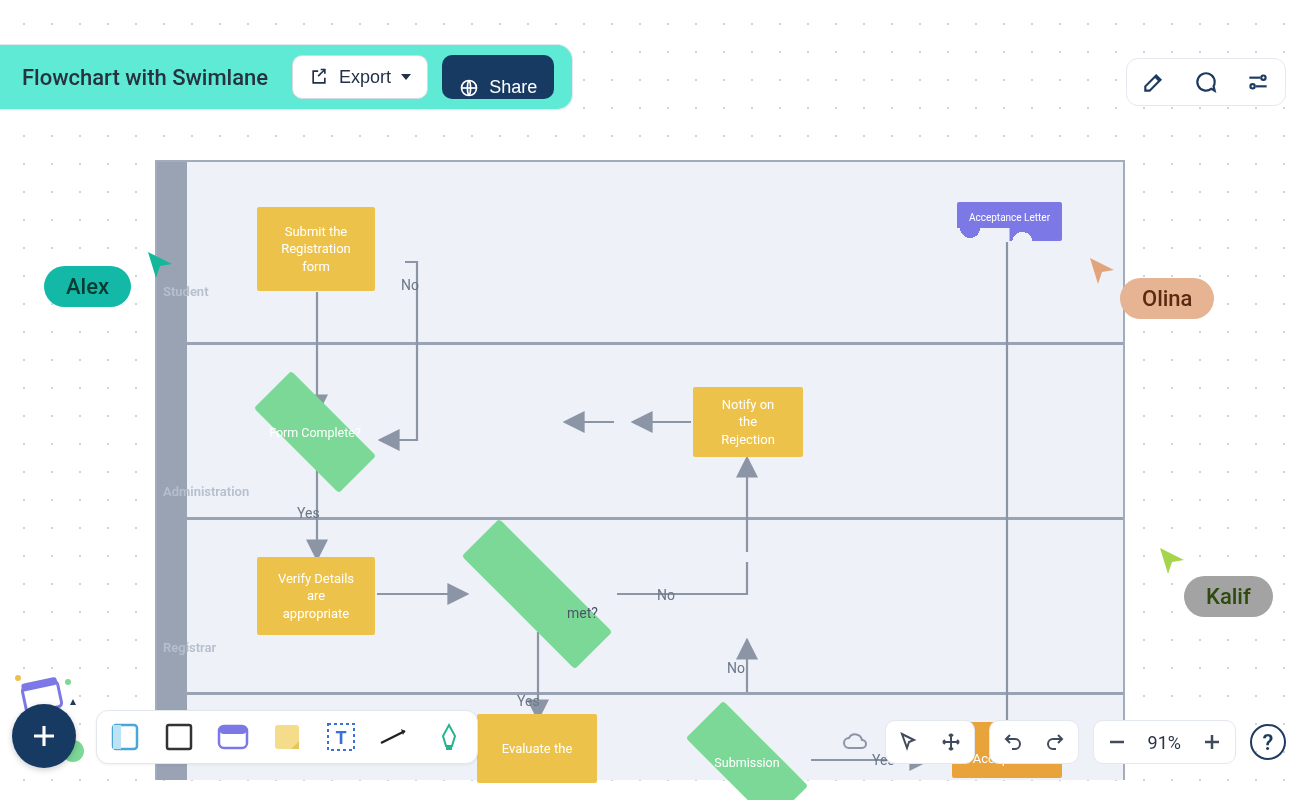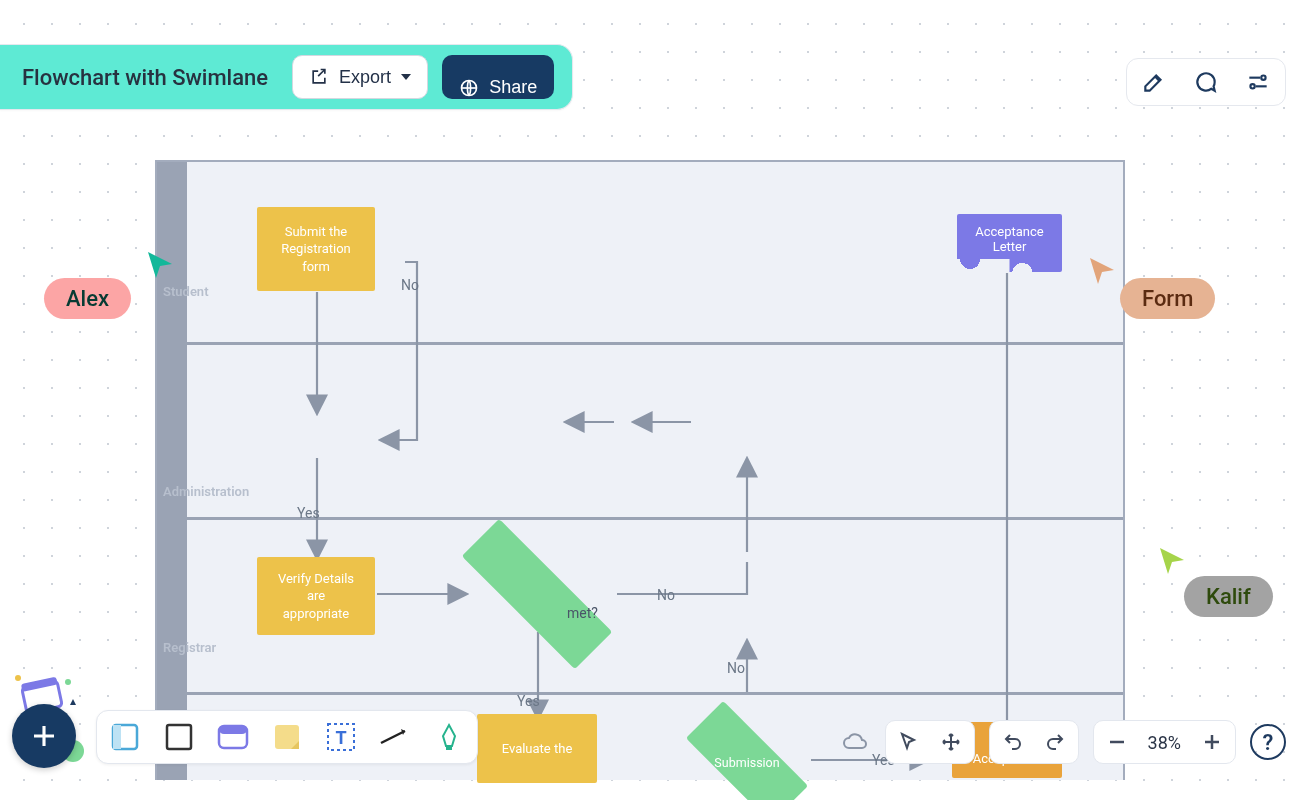--- a/index.html
+++ b/index.html
@@ -71,23 +71,22 @@
 }
 .node-diamond .dshape {
   position: absolute; width: 120px; height: 80px; background: #7cd896;
   transform: rotate(45deg) scaleY(0.66); border-radius: 4px;
 }
 .node-diamond .dtext {
   position: relative; color: #fff; font-size: 12.5px; text-align: center; width: 100px;
 }
 .node-doc {
   position: absolute; background: #7c79e6; color: #fff;
-  font-size: 13px; text-align: center; padding: 10px 8px 18px 8px;
+  font-size: 10px; text-align: center; padding: 10px 8px 18px 8px;
   border-radius: 2px;
-  margin-top: 12px;
 }
 .node-doc::after {
   content: ""; position: absolute; left: 0; right: 0; bottom: -1px; height: 14px;
   background: radial-gradient(circle at 25% 0%, transparent 10px, #eef1f7 10px) 0 0/50% 100% no-repeat,
               radial-gradient(circle at 75% 100%, #eef1f7 10px, transparent 10px) 50% 0/50% 100% no-repeat;
 }
 .edge-label {
   position: absolute; font-size: 14px; color: #6b7787;
 }
 svg.arrows { position: absolute; inset: 0; overflow: visible; }
@@ -213,20 +212,27 @@
     <path d="M654 598 H 770" stroke="#8b95a6" stroke-width="2.2" fill="none" marker-end="url(#ah)"></path>
   </svg>
 
   <div class="node-rect" style="left:100px; top:45px; width:118px; height:84px">
     <span>Submit the Registration form</span>
   </div>
   <div class="node-doc" style="left:800px; top:40px; width:105px">
     <span>Acceptance Letter</span>
   </div>
 
+  <div class="node-diamond" style="left:98px; top:230px">
+    <div class="dshape"></div>
+    <div class="dtext">Form Complete?</div>
+  </div>
+  <div class="node-rect" style="left:536px; top:225px; width:110px; height:70px">
+    <span>Notify on the Rejection</span>
+  </div>
 
   <div class="node-rect" style="left:100px; top:395px; width:118px; height:78px">
     <span>Verify Details are appropriate</span>
   </div>
   <div class="node-diamond" style="left:290px; top:392px; width:180px; height:80px">
     <div class="dshape" style="width:160px"></div>
   </div>
   <span class="edge-label" style="left:410px; top:443px; color:#4a5568">met?</span>
 
   <div class="node-rect" style="left:320px; top:552px; width:120px; height:69px">
@@ -244,29 +250,29 @@
   <span class="edge-label" style="left:140px; top:343px">Yes</span>
   <span class="edge-label" style="left:500px; top:425px">No</span>
   <span class="edge-label" style="left:360px; top:531px">Yes</span>
   <span class="edge-label" style="left:570px; top:498px">No</span>
   <span class="edge-label" style="left:715px; top:590px">Yes</span>
 </div>
 
 <svg class="cursor-arrow" style="left:144px; top:248px" width="34" height="34">
     <path d="M4 4 L28 16 L16 18 L12 30 Z" fill="#13b89a"></path>
   </svg>
-<div class="cursor-pill" style="left:44px; top:278px; background:#fca5a5; color:#063b33">
+<div class="cursor-pill" style="left:44px; top:266px; background:#14b8a6; color:#063b33">
   <span>Alex</span>
 </div>
 
 <svg class="cursor-arrow" style="left:1086px; top:254px" width="34" height="34">
     <path d="M4 4 L28 16 L16 18 L12 30 Z" fill="#e2a47a"></path>
   </svg>
 <div class="cursor-pill" style="left:1120px; top:278px; background:#e6b393; color:#5b2b11">
-  <span>Form</span>
+  <span>Olina</span>
 </div>
 
 <svg class="cursor-arrow" style="left:1156px; top:544px" width="34" height="34">
     <path d="M4 4 L28 16 L16 18 L12 30 Z" fill="#a6d44a"></path>
   </svg>
 <div class="cursor-pill" style="left:1184px; top:576px; background:#a3a3a3; color:#2e4a0c">
   <span>Kalif</span>
 </div>
 
 <div class="fab-deco">
@@ -360,21 +366,21 @@
           <path d="M18 8H9a5 5 0 000 10h3"></path>
         </svg>
     </div>
   </div>
   <div class="br-group">
     <div class="br-btn">
       <svg width="20" height="20" stroke="#414b5e" stroke-width="2.5">
           <path d="M3 10h14"></path>
         </svg>
     </div>
-    <span class="zoom-label">38%</span>
+    <span class="zoom-label">91%</span>
     <div class="br-btn">
       <svg width="20" height="20" stroke="#414b5e" stroke-width="2.5">
           <path d="M10 3v14M3 10h14"></path>
         </svg>
     </div>
   </div>
   <div class="help">
     <span>?</span>
   </div>
 </div>

